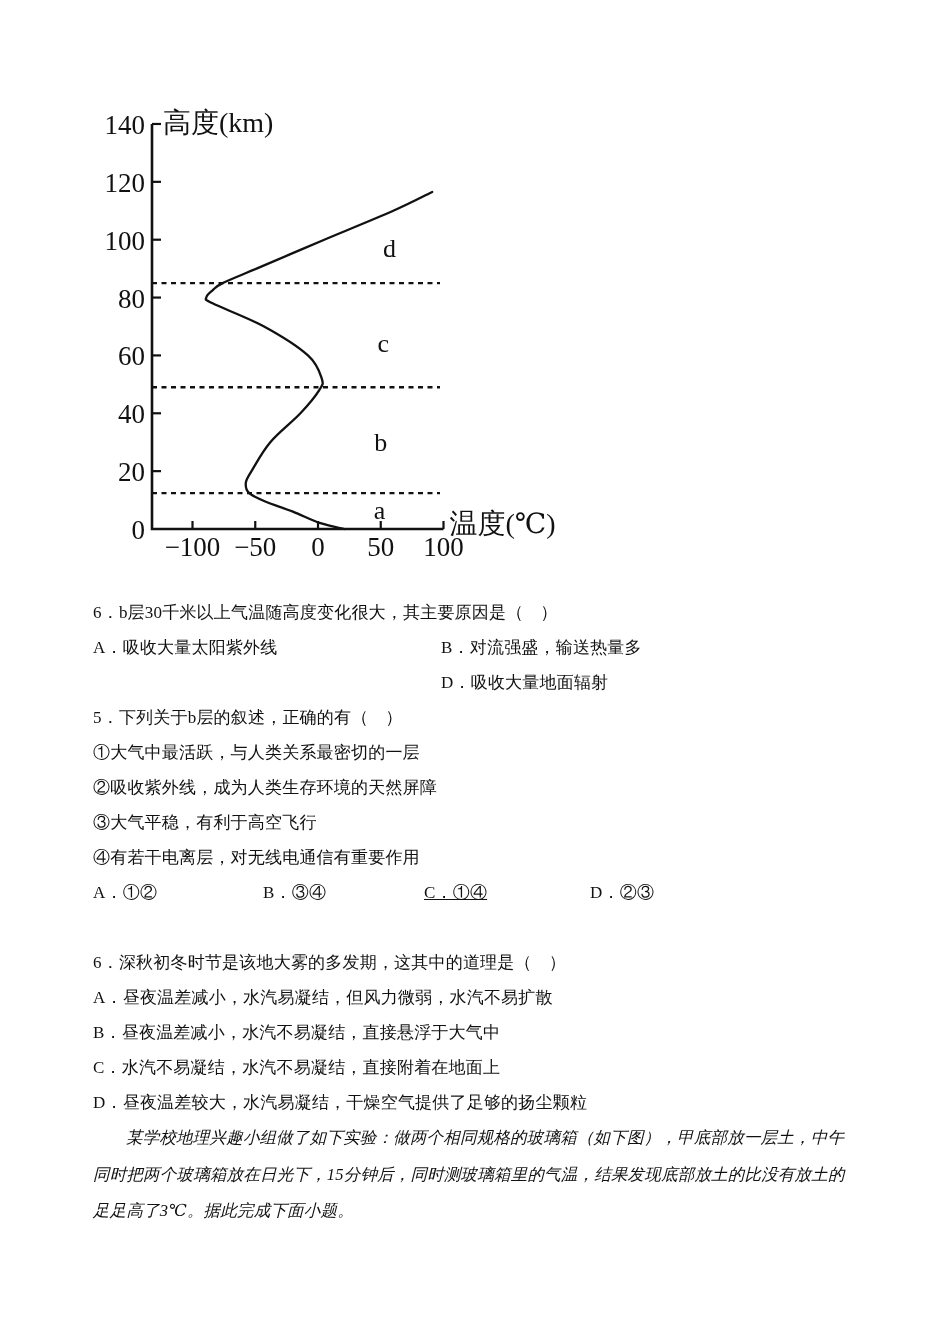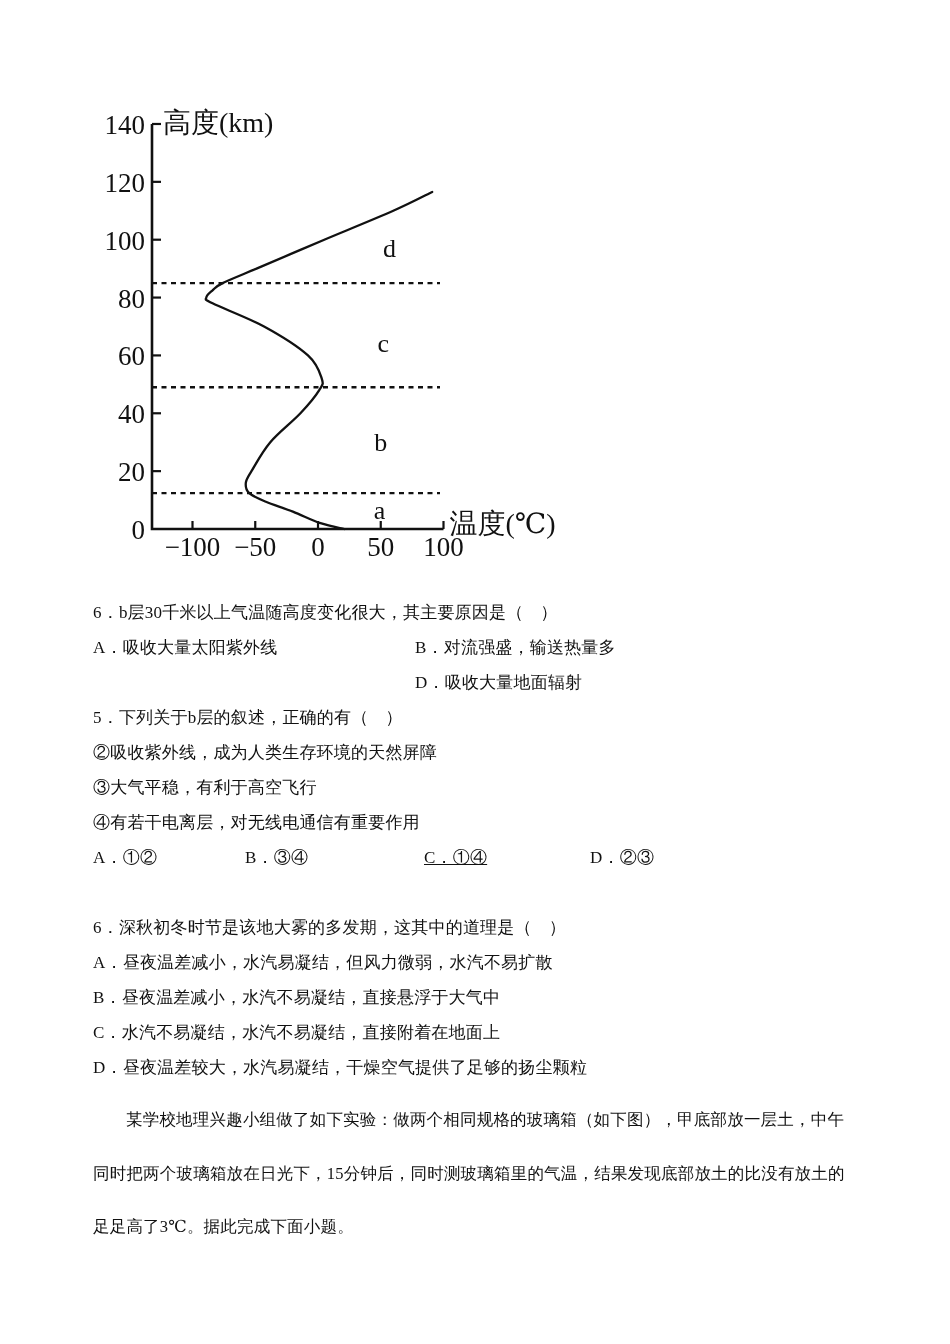--- a/index.html
+++ b/index.html
@@ -13,26 +13,26 @@
     overflow:hidden;
   }
   #chart-svg{position:absolute;left:60px;top:98px;}
   .content{
     position:absolute;left:93px;top:595px;right:50px;
     font-size:17px;
     letter-spacing:0.2px;
   }
   .line{height:35px;line-height:35px;white-space:nowrap;position:relative;}
   .spacer{height:35px;}
-  .col2{position:absolute;left:322px;top:0;}
-  .opt-b5{position:absolute;left:152px;top:0;}
+  .col2{position:absolute;left:348px;top:0;}
+  .opt-b5{position:absolute;left:170px;top:0;}
   .opt-c5{position:absolute;left:331px;top:0;text-decoration:underline;}
   .opt-d5{position:absolute;left:497px;top:0;text-align:right;}
   .passage-line{height:36.5px;line-height:36.5px;white-space:nowrap;
-    font-size:16.5px;margin-top:17px;}
+    font-style:italic;font-size:16.5px;}
   .indent{padding-left:33px;}
 </style>
 </head>
 <body>
 
 <div class="page">
 
   <svg id="chart-svg" width="520" height="480" viewBox="0 0 520 480">
       <line x1="92" y1="395.1268" x2="380" y2="395.1268" stroke="#111111" stroke-width="2.4" stroke-dasharray="5 4.5"></line>
       <line x1="92" y1="289.24300000000005" x2="380" y2="289.24300000000005" stroke="#111111" stroke-width="2.4" stroke-dasharray="5 4.5"></line>
@@ -77,20 +77,21 @@
     <div class="line">6．b层30千米以上气温随高度变化很大，其主要原因是（　）</div>
     <div class="line">
       <span>A．吸收大量太阳紫外线</span>
       <span class="col2">B．对流强盛，输送热量多</span>
     </div>
     <div class="line">
       <span class="col2">D．吸收大量地面辐射</span>
     </div>
 
     <div class="line">5．下列关于b层的叙述，正确的有（　）</div>
+    <div class="line">①大气中最活跃，与人类关系最密切的一层</div>
     <div class="line">②吸收紫外线，成为人类生存环境的天然屏障</div>
     <div class="line">③大气平稳，有利于高空飞行</div>
     <div class="line">④有若干电离层，对无线电通信有重要作用</div>
     <div class="line">
       <span>A．①②</span>
       <span class="opt-b5">B．③④</span>
       <span class="opt-c5">C．①④</span>
       <span class="opt-d5">D．②③</span>
     </div>
 

